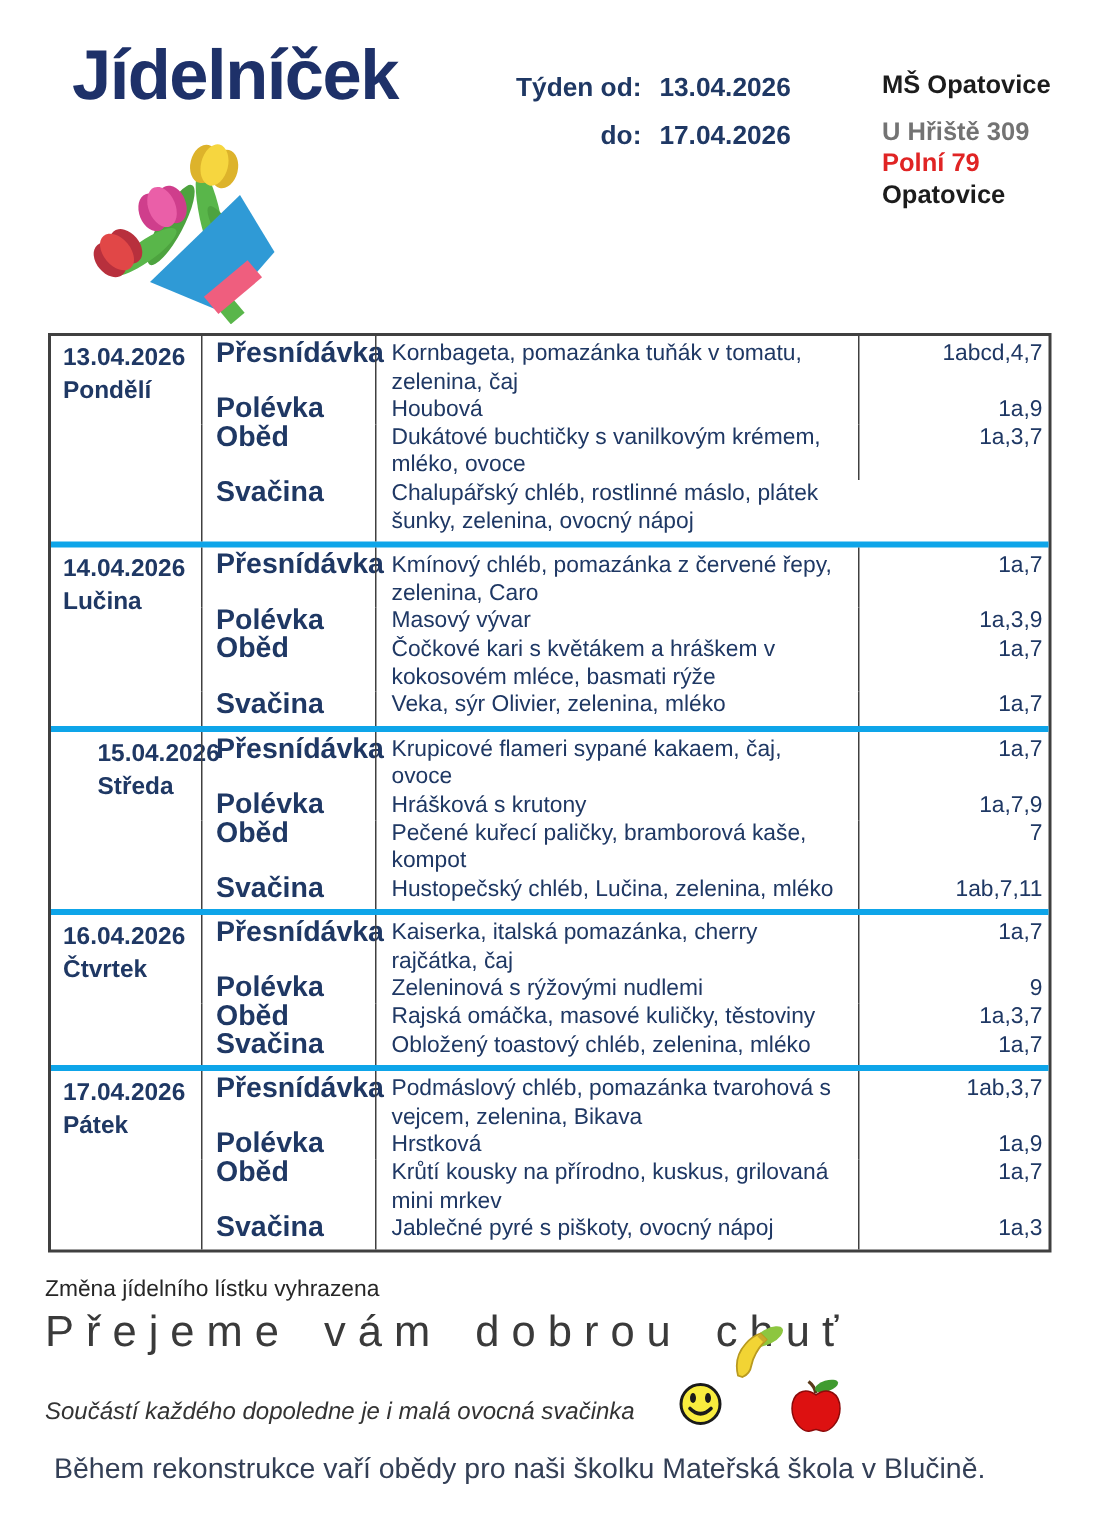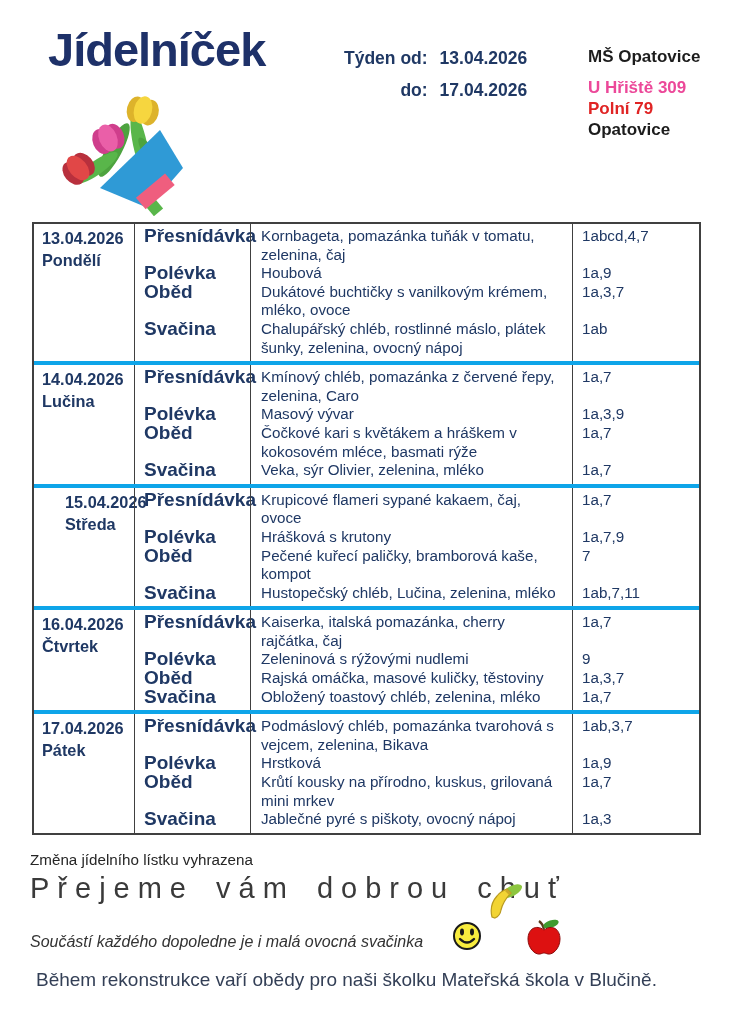--- a/index.html
+++ b/index.html
@@ -22,41 +22,41 @@
     display:grid; grid-template-columns:auto auto;
     column-gap:12px; row-gap:11px;
     font-size:17.5px; font-weight:bold; color:#1f3864;
   }
   .week .wl { justify-self:end; }
   .school {
     position:absolute; left:588px; top:46px;
     font-size:17px; font-weight:bold; line-height:21px;
   }
   .s-name  { color:#1c1c1c; margin-bottom:10px; }
-  .s-street  { color:#ec4899; }
+  .s-street  { color:#737373; }
   .s-street2 { color:#e02424; }
   .s-city  { color:#1c1c1c; }
   .bouquet { position:absolute; left:48px; top:88px; }
 
   
   .menu-table {
     margin:222px 32px 0 32px;
     border:2px solid #404040;
     font-size:15.2px; line-height:18.6px; color:#1f3864;
   }
   .day-row { display:grid; grid-template-columns:100px 116px 322px 1fr; }
   .day-row + .day-row { border-top:4px solid #0ea5e9; }
   .c-date {
     grid-column:1; padding:3px 4px 0 8px;
     font-weight:bold; font-size:16.3px; line-height:22px;
   }
   .m-label, .m-desc, .m-allerg { border-left:1.7px solid #404040; }
   .m-label { grid-column:2; font-weight:bold; font-size:19px; padding:0 4px 0 9px; }
   .m-desc  { grid-column:3; padding:0 12px 0 10px; }
-  .m-allerg{ grid-column:4; padding:0 4px 0 9px; }
+  .m-allerg{ grid-column:4; padding:0 4px 0 9px;text-align:right; }
   .m-first { padding-top:3px; }
   .m-last  { padding-bottom:4px; }
 
   
   .footer { position:relative; margin:16px 0 0 30px; height:180px; }
   .note1 { position:absolute; left:0; top:0; font-size:15.2px; color:#262626; }
   .wish  {
     position:absolute; left:0; top:21px;
     font-size:29px; letter-spacing:8px; word-spacing:6px; color:#3a3a3a;
   }
@@ -122,21 +122,20 @@
         <div class="m-desc m-first">Kornbageta, pomazánka tuňák v tomatu, zelenina, čaj</div>
         <div class="m-allerg m-first">1abcd,4,7</div>
         <div class="m-label">Polévka</div>
         <div class="m-desc">Houbová</div>
         <div class="m-allerg">1a,9</div>
         <div class="m-label">Oběd</div>
         <div class="m-desc">Dukátové buchtičky s vanilkovým krémem, mléko, ovoce</div>
         <div class="m-allerg">1a,3,7</div>
         <div class="m-label m-last">Svačina</div>
         <div class="m-desc m-last">Chalupářský chléb, rostlinné máslo, plátek šunky, zelenina, ovocný nápoj</div>
-        <div class="m-allerg m-last">1ab</div>
       </div>
 
     <div class="day-row">
       <div class="c-date" style="grid-row: 1 / span 4;">
         <div>14.04.2026</div>
         <div>Lučina</div>
       </div>
     <div class="m-label m-first">Přesnídávka</div>
         <div class="m-desc m-first">Kmínový chléb, pomazánka z červené řepy, zelenina, Caro</div>
         <div class="m-allerg m-first">1a,7</div>

